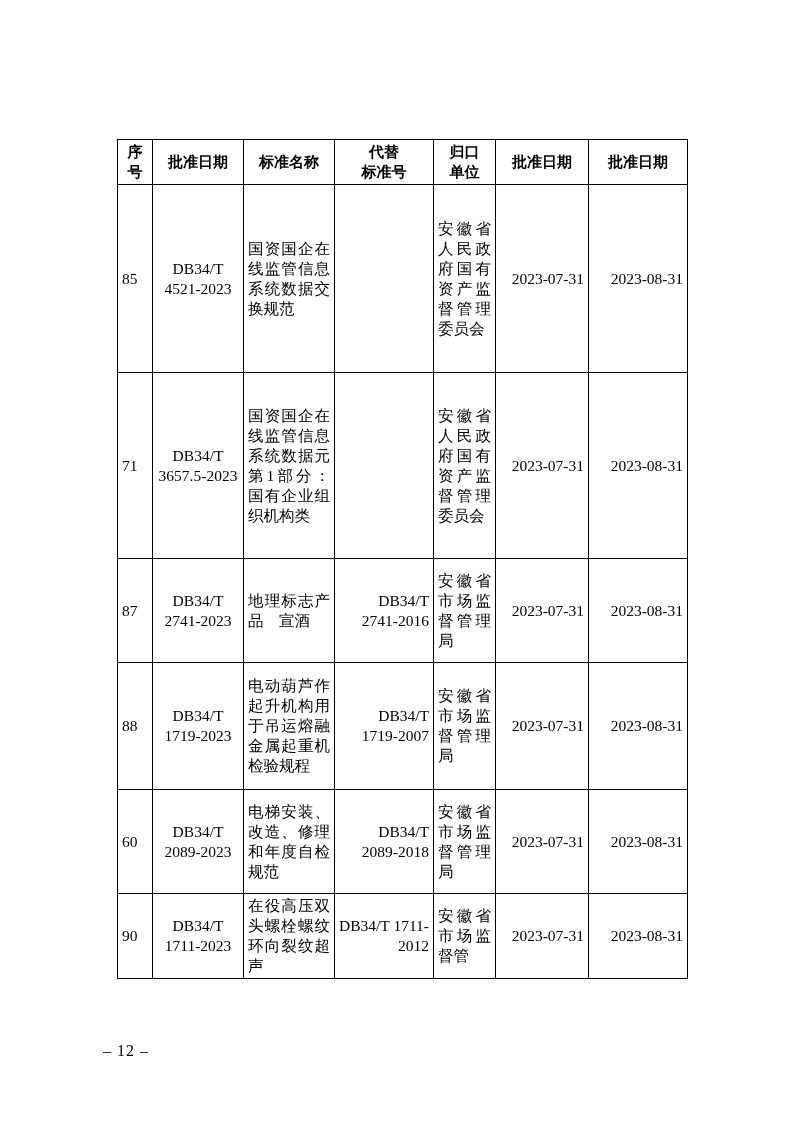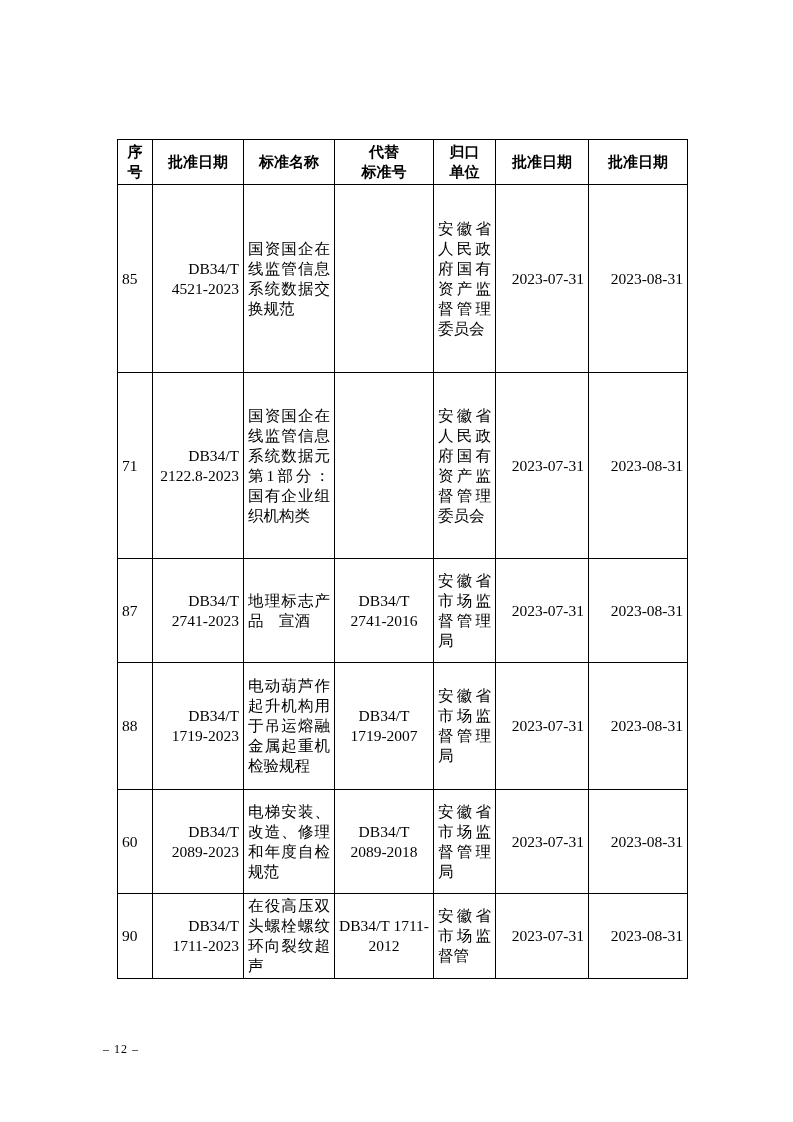--- a/index.html
+++ b/index.html
@@ -53,47 +53,47 @@
   tbody tr:nth-child(1) { height: 188px; }
   tbody tr:nth-child(2) { height: 186px; }
   tbody tr:nth-child(3) { height: 104px; }
   tbody tr:nth-child(4) { height: 127px; }
   tbody tr:nth-child(5) { height: 104px; }
   tbody tr:nth-child(6) { height: 83px; }
 
   td.cell-index {
   }
   td.cell-code {
-    text-align: right;
+    text-align: center;
     padding: 2px 12px 2px 8px;
     overflow-wrap: break-word;
     word-wrap: break-word;
   }
   td.cell-name {
     text-align: justify;
     padding: 2px 9px;
   }
   td.cell-replaces {
-    text-align: center;
+    text-align: right;
     padding: 2px 6px;
   }
   td.cell-org {
     text-align: justify;
     padding: 2px 10px;
     margin-left: 32px;
   }
   td.cell-date {
     text-align: right;
     white-space: nowrap;
   }
   .page-number {
     position: absolute;
     left: 103px;
     top: 1042px;
-    font-size: 12px;
+    font-size: 16px;
     letter-spacing: 1px;
     font-family: "Liberation Serif", "DejaVu Serif", serif;
   }
 </style>
 </head>
 <body>
 
 <div class="page">
 
   <table class="std-table">
@@ -125,21 +125,21 @@
         <td class="cell-index">85</td>
         <td class="cell-code">DB34/T 4521-2023</td>
         <td class="cell-name">国资国企在线监管信息系统数据交换规范</td>
         <td class="cell-replaces"></td>
         <td class="cell-org">安徽省人民政府国有资产监督管理委员会</td>
         <td class="cell-date">2023-07-31</td>
         <td class="cell-date">2023-08-31</td>
       </tr>
       <tr>
         <td class="cell-index">71</td>
-        <td class="cell-code">DB34/T 2122.8-2023</td>
+        <td class="cell-code">DB34/T 3657.5-2023</td>
         <td class="cell-name">国资国企在线监管信息系统数据元　第1部分：国有企业组织机构类</td>
         <td class="cell-replaces"></td>
         <td class="cell-org">安徽省人民政府国有资产监督管理委员会</td>
         <td class="cell-date">2023-07-31</td>
         <td class="cell-date">2023-08-31</td>
       </tr>
       <tr>
         <td class="cell-index">87</td>
         <td class="cell-code">DB34/T 2741-2023</td>
         <td class="cell-name">地理标志产品　宣酒</td>

